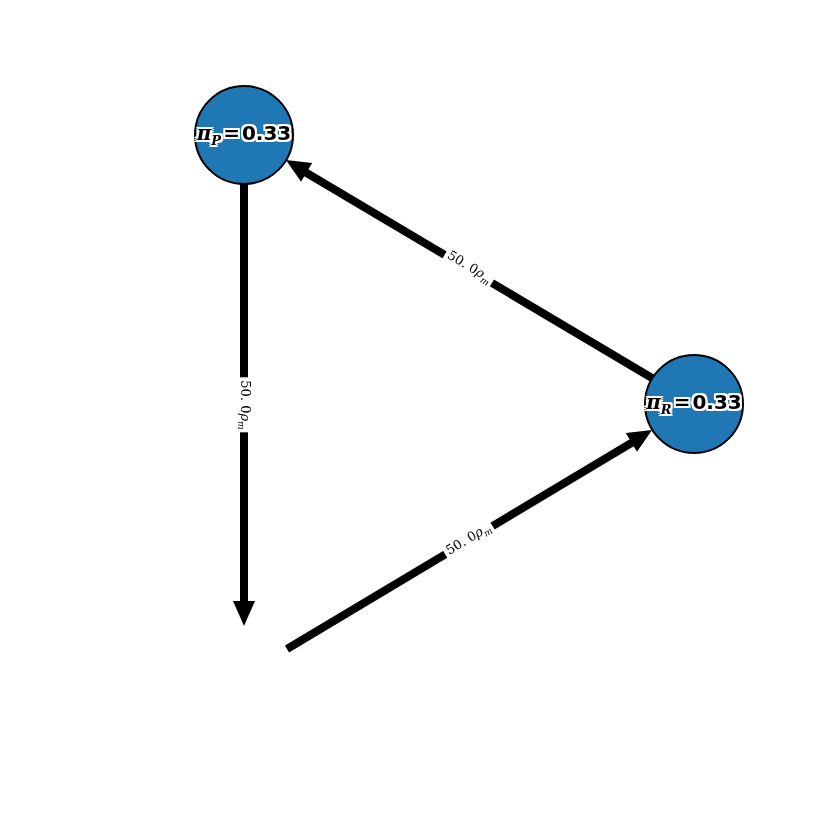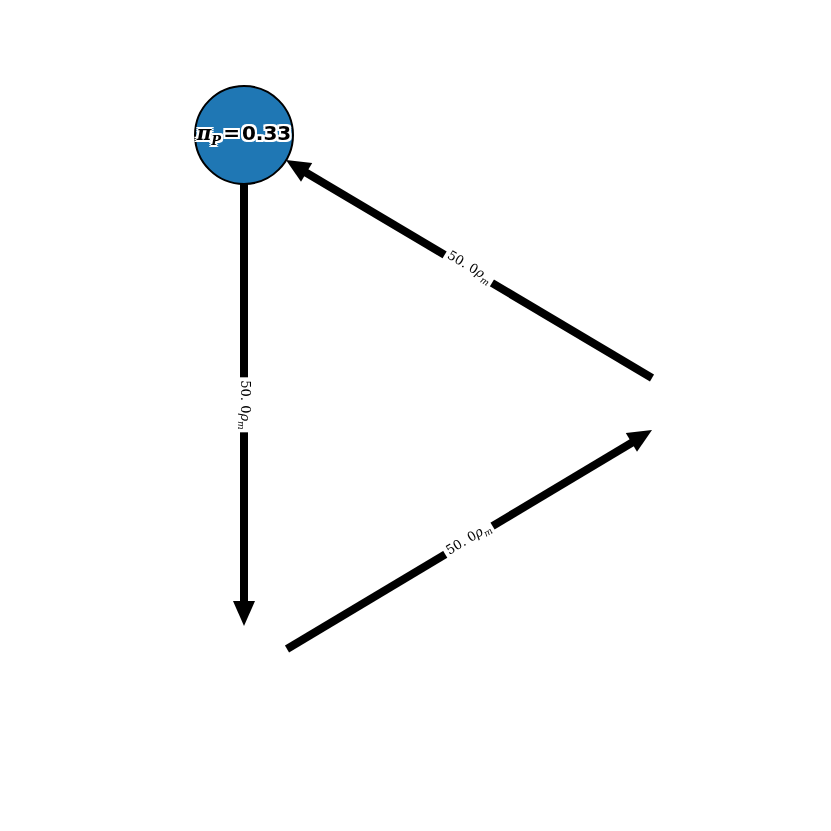--- a/index.html
+++ b/index.html
@@ -79,20 +79,23 @@
     <g>
       <line class="edge-line" x1="255" y1="649" x2="601" y2="442"></line>
       <polygon class="edge-head" points="620,430 605,451.7 593.8,432.9"></polygon>
     </g>
   </svg>
 
   <div class="node node-P">
     <span class="node-label"><span class="sym">π</span><sub class="sub">P</sub><span class="eq">=</span><span class="val">0.33</span></span>
   </div>
 
+  <div class="node node-R">
+    <span class="node-label"><span class="sym">π</span><sub class="sub">R</sub><span class="eq">=</span><span class="val">0.33</span></span>
+  </div>
 
 
   <div class="edge-label edge-label-ps"><span class="eprefix">50. 0</span><span class="esym">ρ</span><sub class="esub">m</sub></div>
 
   <div class="edge-label edge-label-rp"><span class="eprefix">50. 0</span><span class="esym">ρ</span><sub class="esub">m</sub></div>
 
   <div class="edge-label edge-label-sr"><span class="eprefix">50. 0</span><span class="esym">ρ</span><sub class="esub">m</sub></div>
 
 </div>
 

